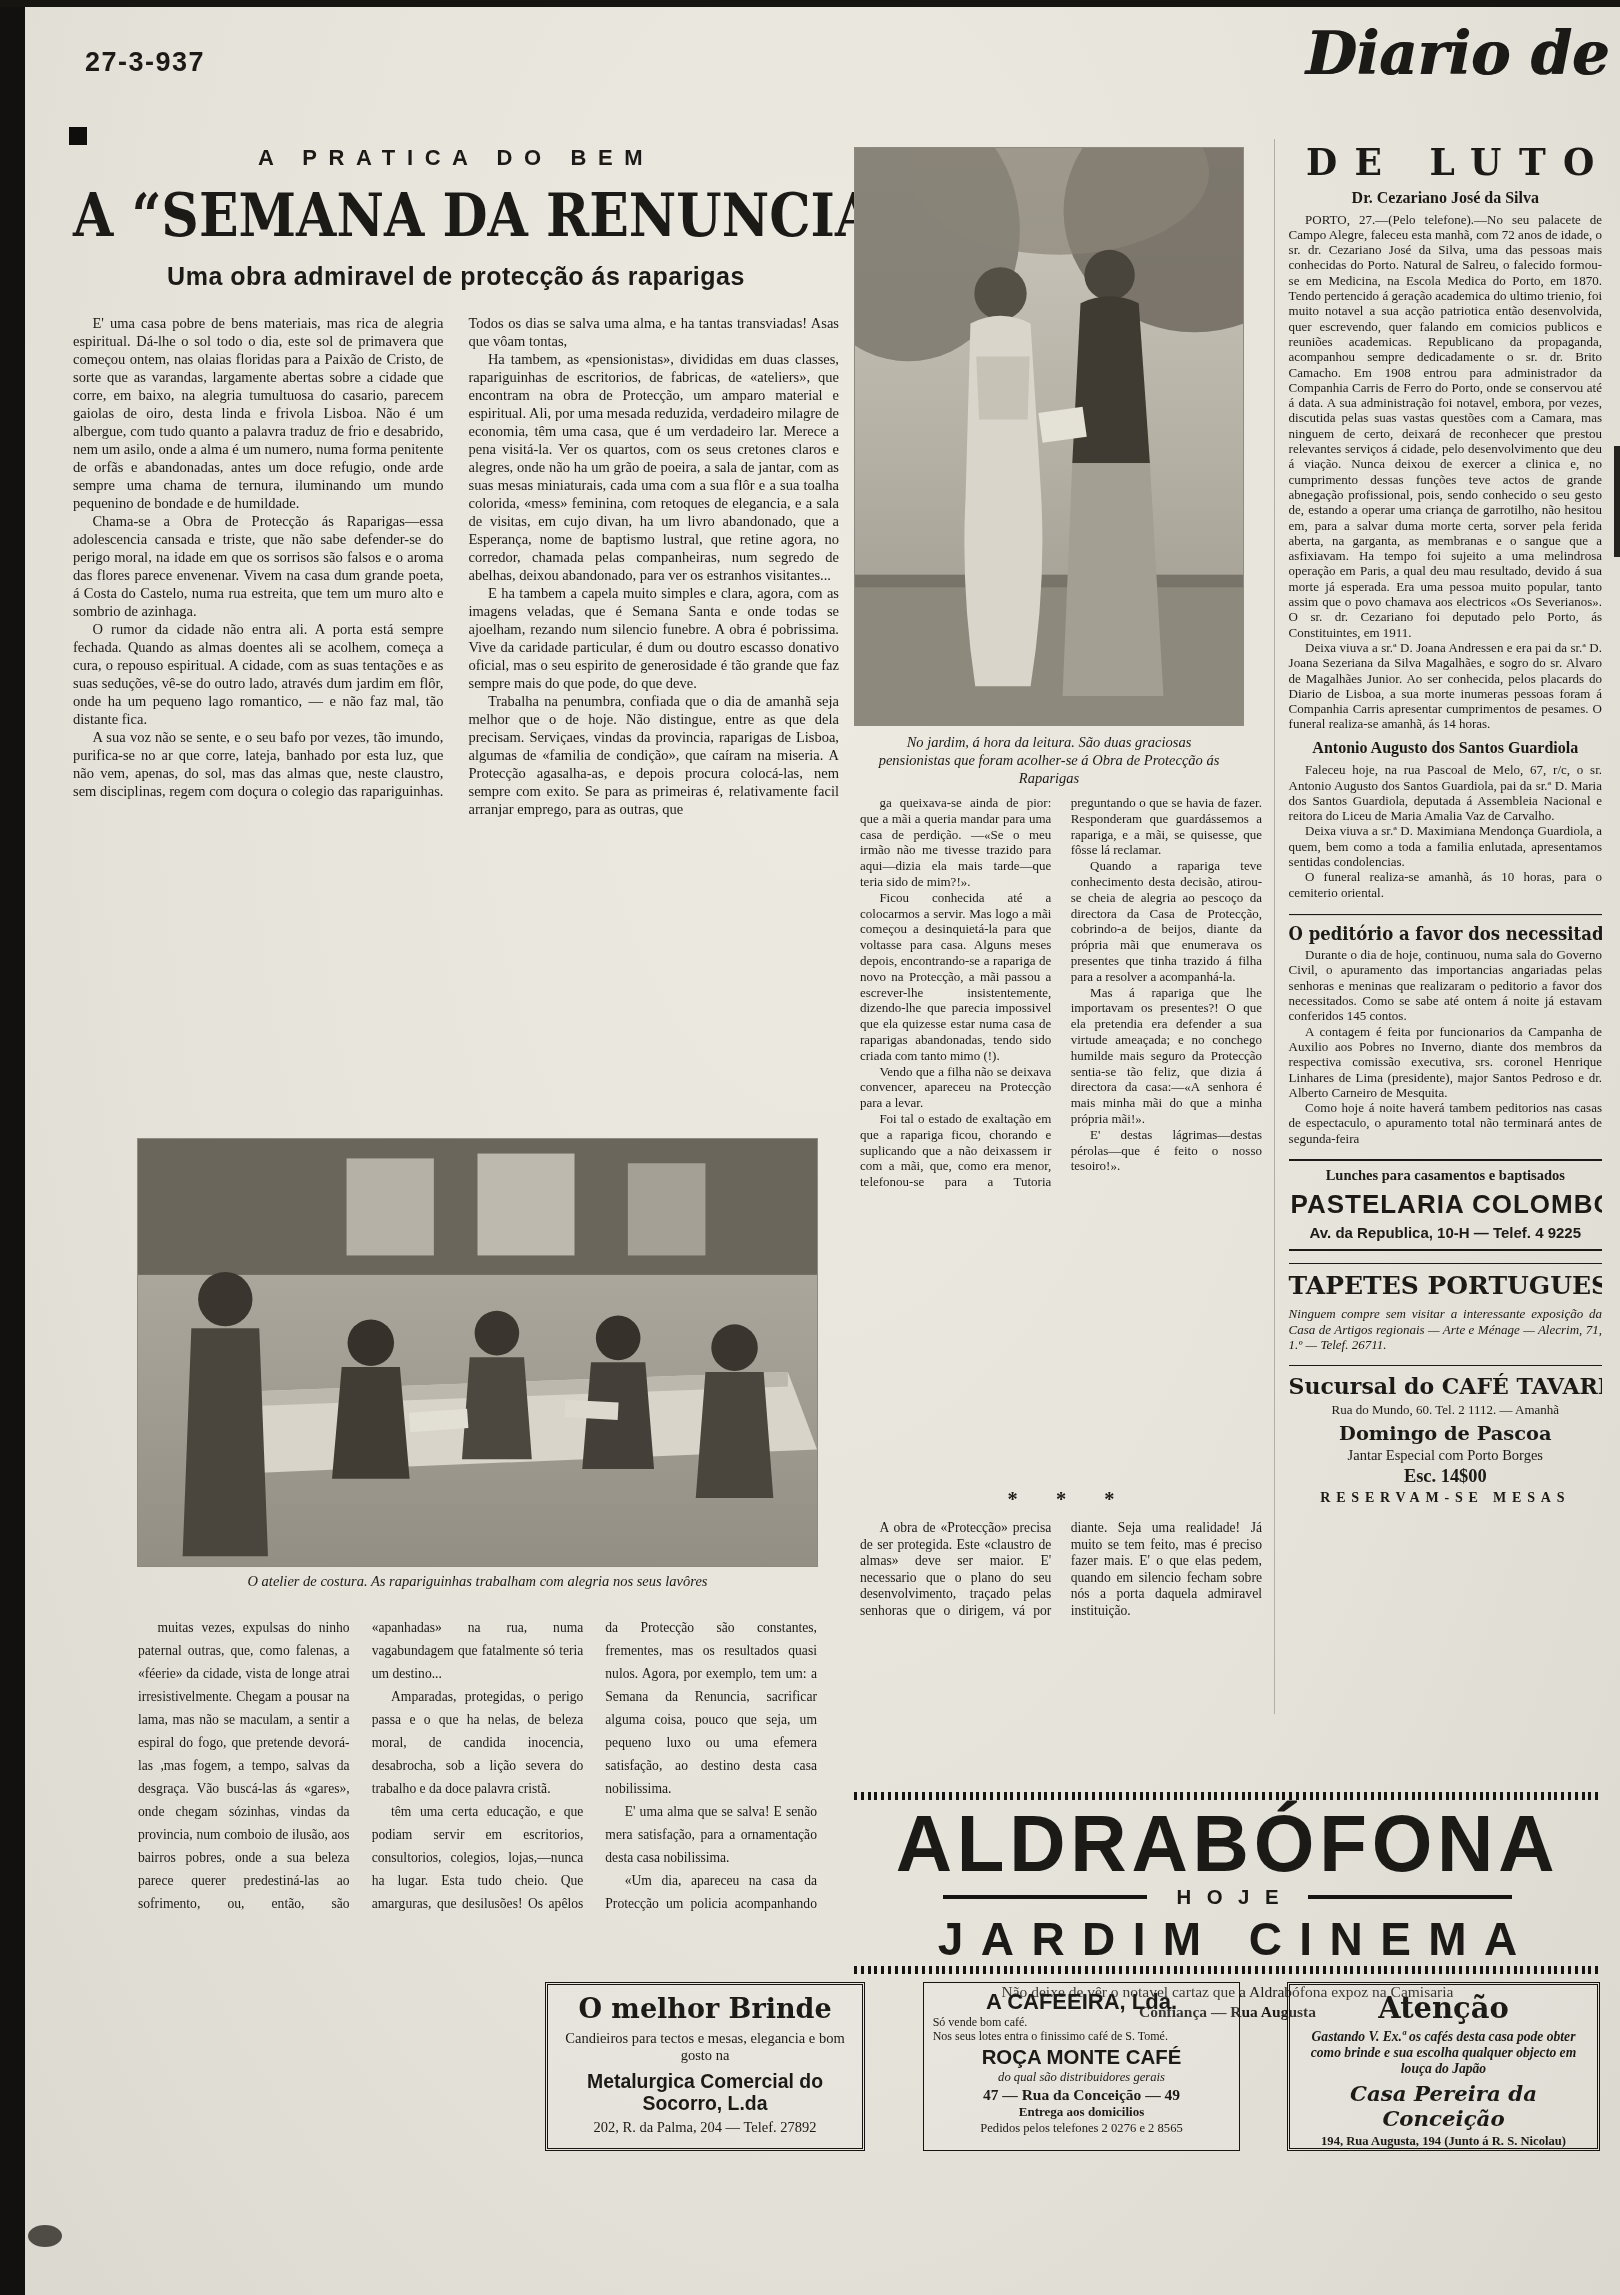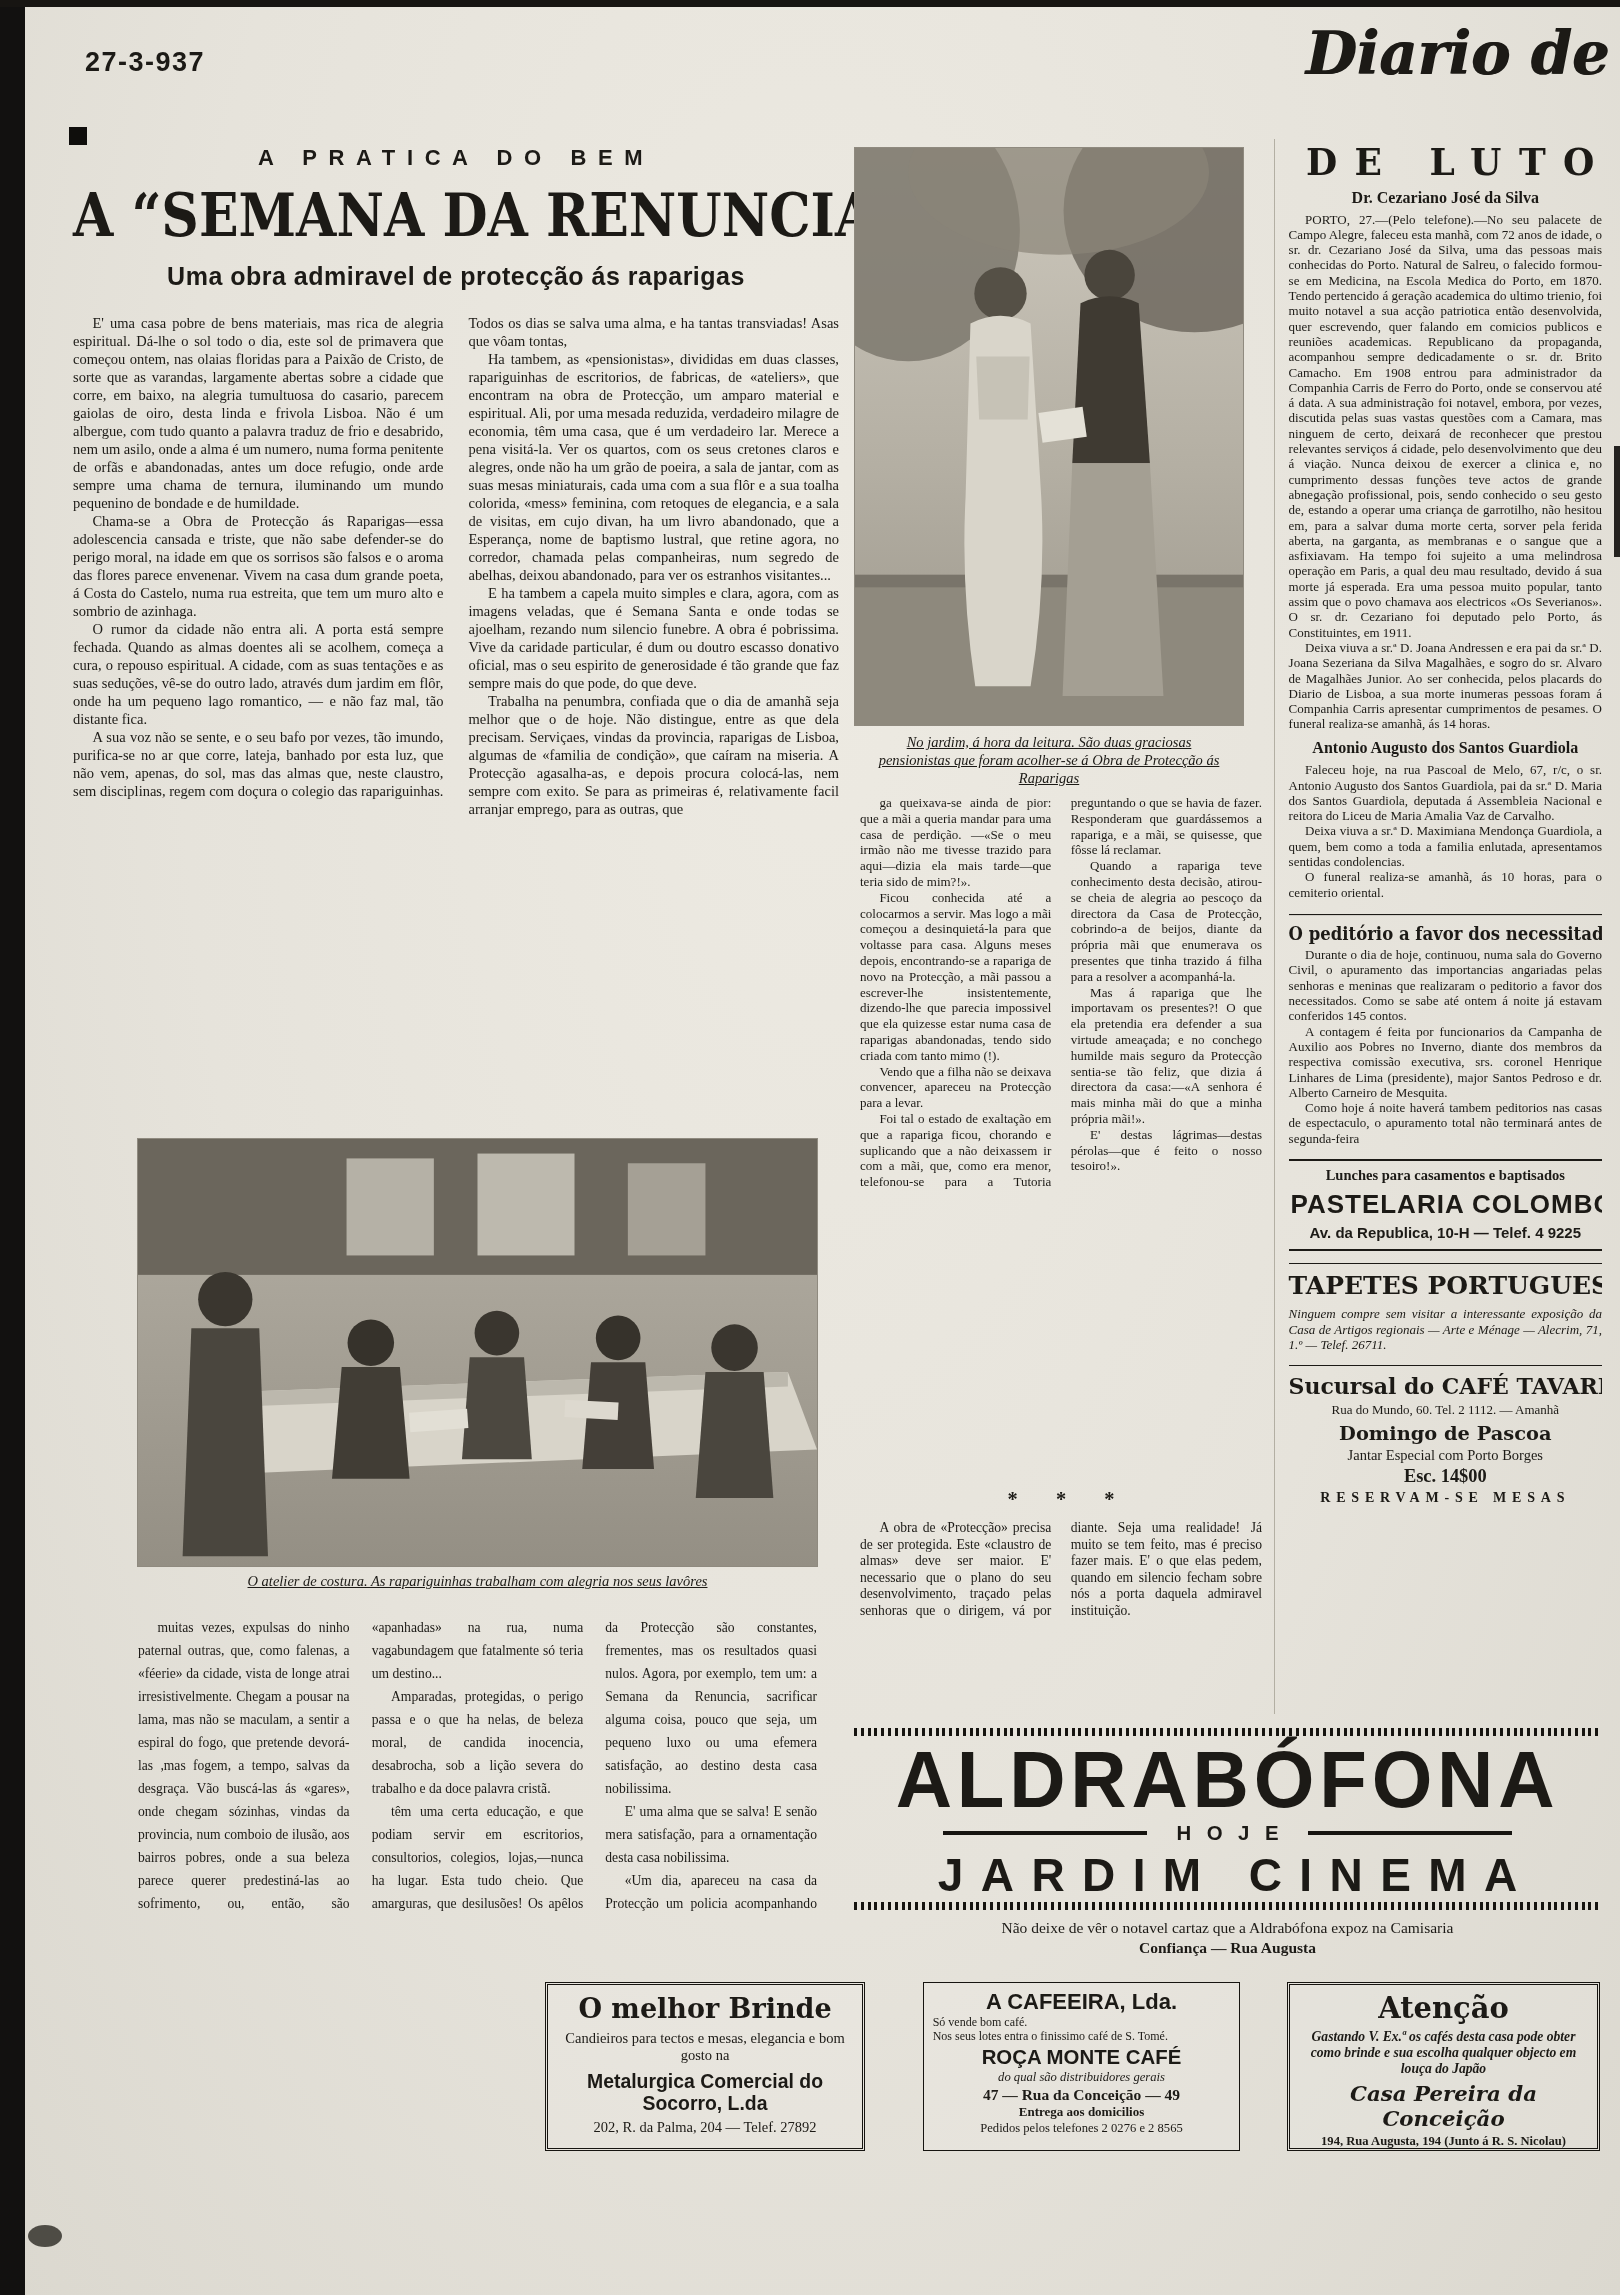--- a/index.html
+++ b/index.html
@@ -23,21 +23,21 @@
 
   
   .article { position:absolute; left:73px; top:145px; width:766px; }
   .kicker { text-align:center; font-family:"Liberation Sans",sans-serif; font-weight:700; font-size:22px; letter-spacing:11.6px; margin-bottom:8.7px; }
   .headline { text-align:center; font-family:"DejaVu Serif",serif; font-weight:700; font-size:52px; white-space:nowrap; transform:scaleY(1.14); transform-origin:center top; }
   .subhead { text-align:center; font-family:"Liberation Sans",sans-serif; font-weight:700; font-size:25px; margin-top:21.3px; letter-spacing:0.5px; }
   .article-cols { margin-top:23px; height:824px; overflow:hidden; column-count:2; column-gap:25px; font-size:14.5px; line-height:18px; text-align:justify; }
   .article-cols p, .mid-cols p, .closing p, .bottom-cols p, .obit p, .ped p { text-indent:19.4px; margin:0; }
 
   
-  figure { display:block;text-decoration:underline; }
+  figure { display:block; }
   .photo-frame { background:#b5b0a5; outline:0.5px solid #8f8a7f; }
   .photo-frame svg { display:block; width:100%; height:100%; }
   .photo-garden { position:absolute; left:855px; top:148px; width:388px; }
   .photo-garden .photo-frame { width:388px; height:577px; }
   .photo-garden figcaption { margin-top:7.8px; padding:0 16.5px; font-style:italic; font-size:14.5px; line-height:18px; text-align:center; }
   .photo-atelier { position:absolute; left:138px; top:1139px; width:679px; }
   .photo-atelier .photo-frame { width:679px; height:427px; }
   .photo-atelier figcaption { margin-top:6.8px; font-style:italic; font-size:14.5px; text-align:center; }
 
   
@@ -67,21 +67,21 @@
 
   .box-tavares { margin-top:12.6px; border-top:1.5px solid #1c1a16; padding-top:6.8px; text-align:center; }
   .tav-title { font-family:"DejaVu Serif",serif; font-weight:700; font-size:22px; white-space:nowrap; }
   .tav-addr { font-size:13px; margin-top:2.9px; }
   .tav-event { font-family:"DejaVu Serif",serif; font-weight:700; font-size:19.4px; margin-top:3.9px; }
   .tav-detail { font-size:14.5px; margin-top:1.9px; }
   .tav-price { font-weight:700; font-size:18.4px; margin-top:1.9px; }
   .tav-footer { font-weight:700; font-size:14px; letter-spacing:5.8px; margin-top:3.9px; }
 
   
-  .aldra { position:absolute; left:854px; top:1728px; width:747px; text-align:center; }
+  .aldra { position:absolute; left:854px; top:1792px; width:747px; text-align:center; }
   .ticks { height:7.8px; background:repeating-linear-gradient(90deg,#161410 0 2.9px,transparent 2.9px 6.8px); }
   .aldra-name { font-family:"Liberation Sans",sans-serif; font-weight:700; font-size:78px; letter-spacing:4.8px; white-space:nowrap; transform:scaleY(1.02); line-height:1.05; margin-top:2.9px; }
   .hoje { display:flex; align-items:center; justify-content:center; gap:13.6px; font-family:"Liberation Sans",sans-serif; font-weight:700; font-size:20.4px; letter-spacing:15.5px; margin-top:1px; text-indent:15.5px; }
   .hoje::before,.hoje::after { content:""; height:3.9px; background:#161410; flex:0 0 204px; }
   .jardim { font-family:"Liberation Sans",sans-serif; font-weight:700; font-size:46px; letter-spacing:17.4px; white-space:nowrap; margin-top:3.9px; text-indent:17.4px; }
   .sessao { font-family:"Liberation Sans",sans-serif; font-weight:700; font-size:19.4px; margin:5.8px 0 6.8px; }
   .aldra-note { margin-top:7.8px; font-size:15.5px; line-height:20px; }
   .aldra-note .n2 { font-weight:700; }
 
   

